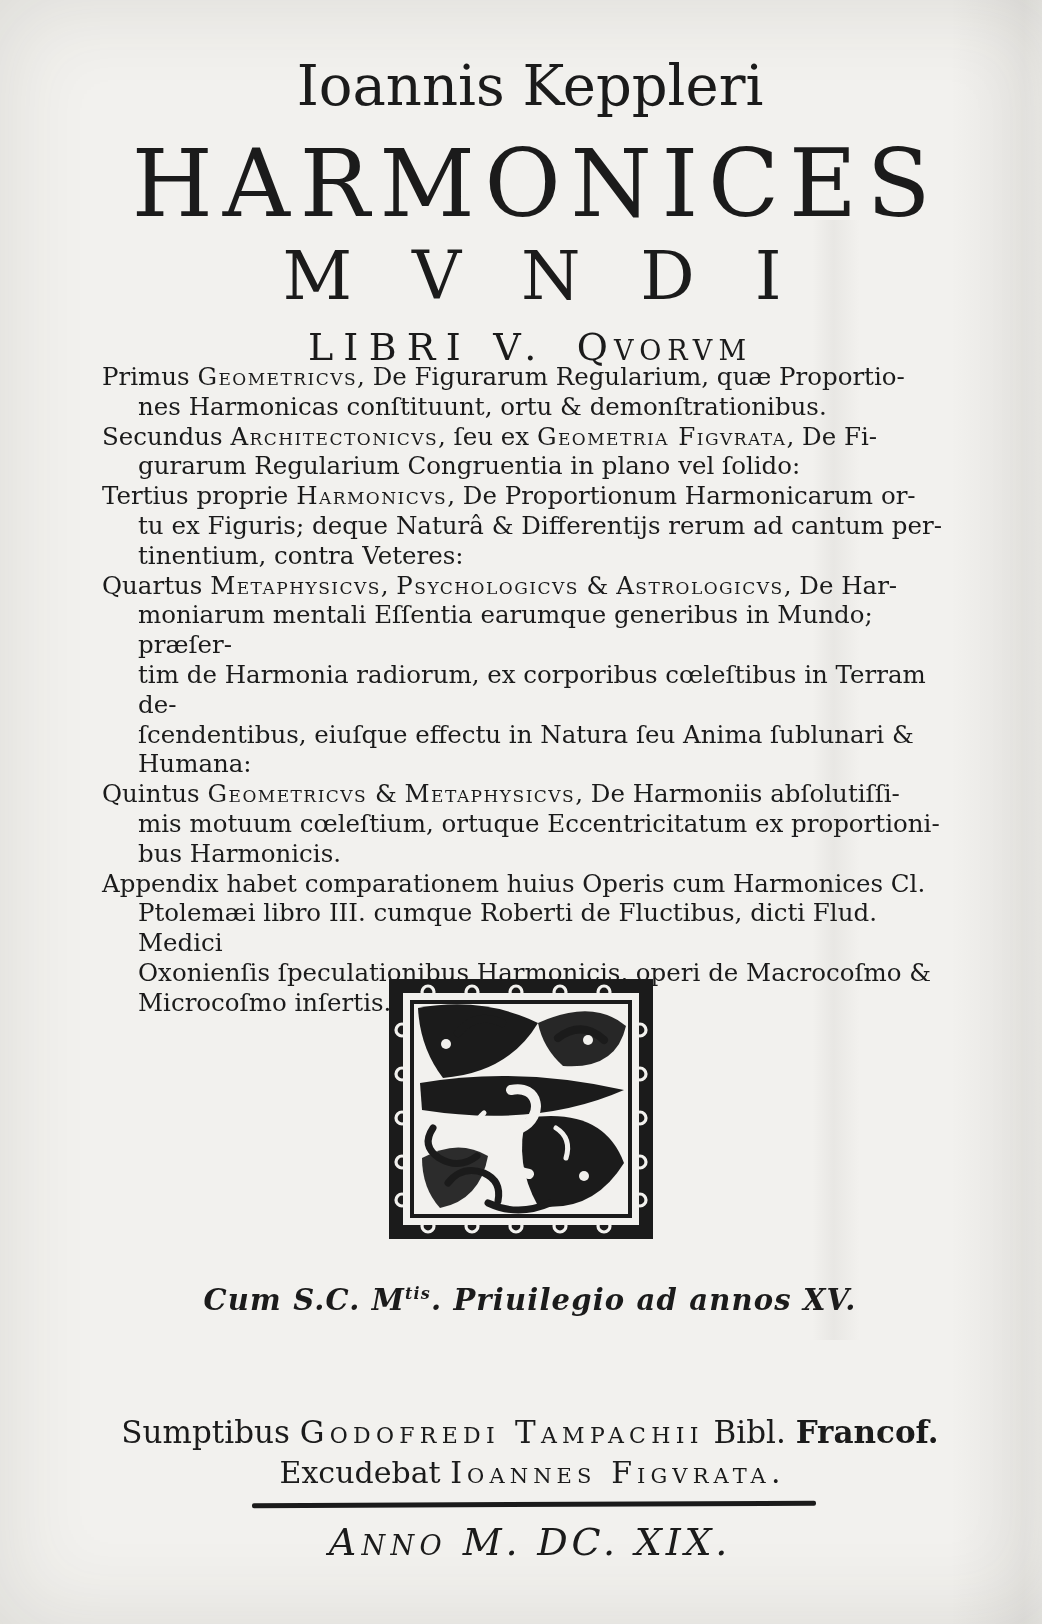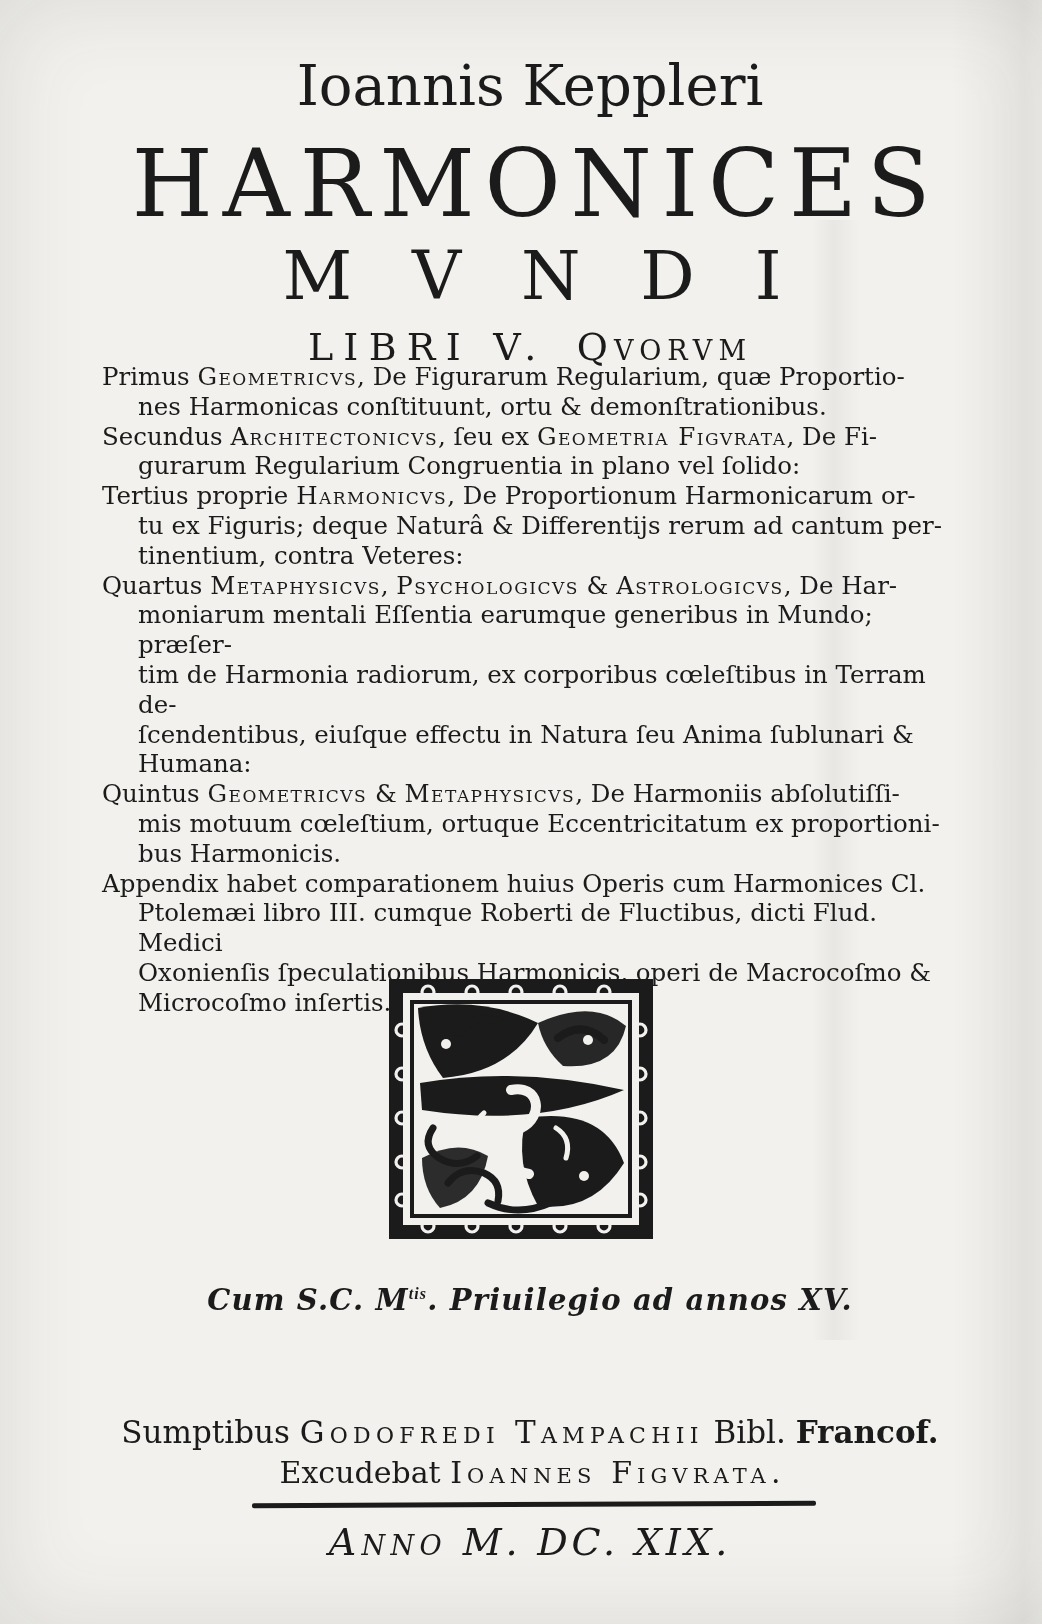--- a/index.html
+++ b/index.html
@@ -24,21 +24,21 @@
   .entries{
     position:absolute;top:362px;left:102px;width:844px;
     font-size:24.5px;line-height:29.8px;
   }
   .entry{margin:0;padding-left:36px;text-indent:-36px;white-space:pre-wrap;}
   .entries .sc{letter-spacing:0.06em;}
   .sc{font-variant:small-caps;}
   .b{font-weight:bold;}
   .ornament{position:absolute;left:388px;top:978px;width:266px;height:262px;}
   .privilege{top:1283px;font-size:29px;font-style:italic;font-weight:bold;letter-spacing:0.04em;}
-  .privilege sup{font-size:0.55em;font-family:Liberation Serif, serif;}
+  .privilege sup{font-size:0.55em;}
   .place{top:1332px;font-size:61px;line-height:1;}
   .publisher{top:1414px;font-size:31px;line-height:1.2;}
   .publisher .sc, .printer .sc{letter-spacing:0.17em;}
   .printer{top:1455px;font-size:30px;line-height:1.2;}
   .rule{position:absolute;top:1502px;left:252px;width:564px;height:5px;background:#1b1b1b;border-radius:2px;transform:rotate(-0.25deg);}
   .anno{top:1520px;font-size:38px;font-style:italic;letter-spacing:0.10em;}
   .anno .sc{letter-spacing:0.14em;}
   .streak{
     position:absolute;left:812px;top:220px;width:48px;height:1120px;
     background:linear-gradient(to right, rgba(0,0,0,0) 0%, rgba(50,45,40,0.05) 45%, rgba(0,0,0,0) 100%);

